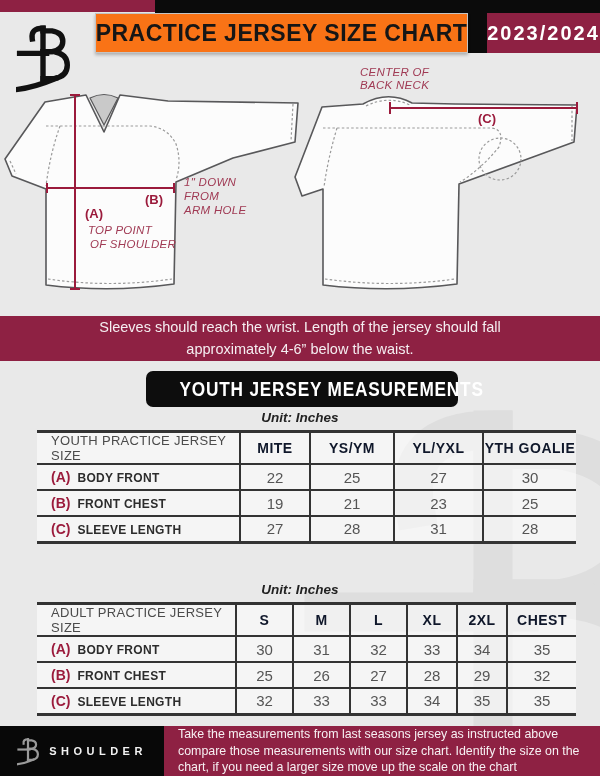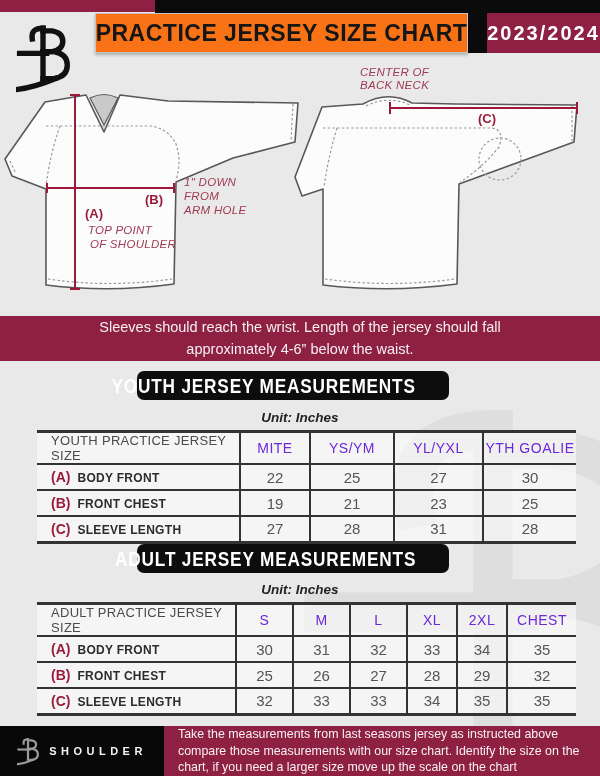--- a/index.html
+++ b/index.html
@@ -23,37 +23,37 @@
   .jersey{fill:#fcfcfc;stroke:#58585a;stroke-width:1.6;stroke-linejoin:round;}
   .seam{fill:none;stroke:#9a9a9a;stroke-width:1.2;stroke-dasharray:2.5 2.2;}
   .meas{stroke:#9b1b3c;stroke-width:2;fill:none;}
   .mkey{fill:#9b1b3c;font-weight:bold;font-size:13px;}
   .mnote{fill:#a03a54;font-style:italic;font-size:11.5px;letter-spacing:.3px;}
   
   .notice{position:absolute;left:0;top:316px;width:600px;height:45px;background:#8e2143;z-index:1;
           display:flex;flex-direction:column;align-items:center;justify-content:center;}
   .notice div{color:#f5eef1;font-size:14.5px;line-height:1.45;}
   
-  .banner{position:absolute;left:137px;width:312px;height:29px;background:#0d0d0d;border-radius:7px;
-          display:flex;align-items:center;justify-content:flex-end;z-index:1;}
+  .banner{position:absolute;left:146px;width:312px;height:36px;background:#0d0d0d;border-radius:7px;
+          display:flex;align-items:center;justify-content:flex-start;z-index:1;}
   .banner span{color:#fff;font-weight:bold;font-size:21px;letter-spacing:1px;white-space:nowrap;
                transform:scaleX(.82);}
   .unit{position:absolute;left:0;width:600px;text-align:center;font-style:italic;font-weight:600;
         font-size:13.5px;color:#222;z-index:1;}
   
   .twrap{position:absolute;left:37px;width:539px;z-index:1;}
   table{border-collapse:collapse;table-layout:fixed;width:539px;background:rgba(255,255,255,.55);}
   table{border-top:3px solid #333;border-bottom:3px solid #333;}
   tr{border-top:2px solid #333;height:26px;}
   thead tr{height:27px;}
   td{padding:0;text-align:center;}
   td+td{border-left:2px solid #333;}
   td.lbl{text-align:left;padding-left:14px;}
   .hdr-first{color:#4b4b4b;font-size:13px;letter-spacing:.3px;}
-  .hdr-size{font-weight:normal;color:#6d28d9;font-size:14px;letter-spacing:.5px;}
+  .hdr-size{font-weight:bold;color:#0f172a;font-size:14px;letter-spacing:.5px;}
   .rkey{color:#9b1b3c;font-weight:bold;font-size:14px;margin-right:7px;}
   .rlabel{color:#2c2c2c;font-weight:600;font-size:12px;letter-spacing:.3px;}
   .val{color:#555;font-size:15px;}
   
   .footer-black{position:absolute;left:0;top:726px;width:164px;height:50px;background:#080808;
                 display:flex;align-items:center;justify-content:center;gap:10px;z-index:1;}
   .footer-black .brand-text{color:#f2f2f2;font-size:11px;font-weight:bold;letter-spacing:4.5px;}
   .footer-black svg{color:#9a9a9a;}
   .footer-note{position:absolute;left:164px;top:726px;width:436px;height:50px;background:#8e2143;
                box-sizing:border-box;padding:5px 10px 5px 14px;z-index:1;display:flex;align-items:center;}
@@ -181,23 +181,20 @@
           <td class="lbl"><span class="rkey">(C)</span><span class="rlabel">SLEEVE LENGTH</span></td>
           <td class="val">27</td>
           <td class="val">28</td>
           <td class="val">31</td>
           <td class="val">28</td>
         </tr>
       </tbody>
     </table>
   </div>
 
-  <div class="banner" style="top:544px;">
-    <span>ADULT JERSEY MEASUREMENTS</span>
-  </div>
   <div class="unit" style="top:582px;">Unit: Inches</div>
   <div class="twrap" style="top:602px;">
     <table>
       <colgroup>
           <col style="width:199px">
           <col style="width:57px">
           <col style="width:57px">
           <col style="width:57px">
           <col style="width:50px">
           <col style="width:50px">

